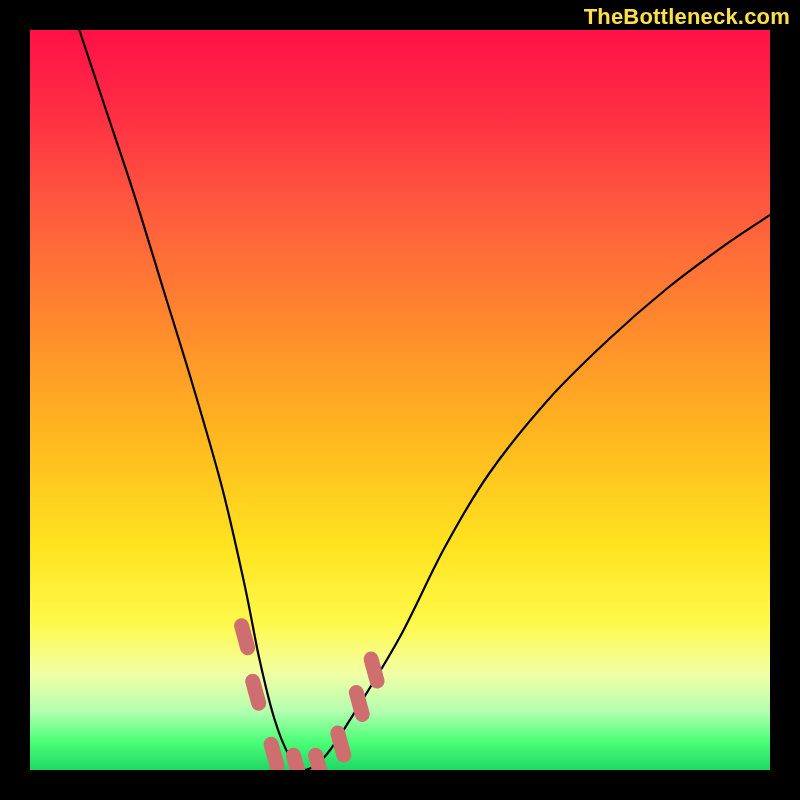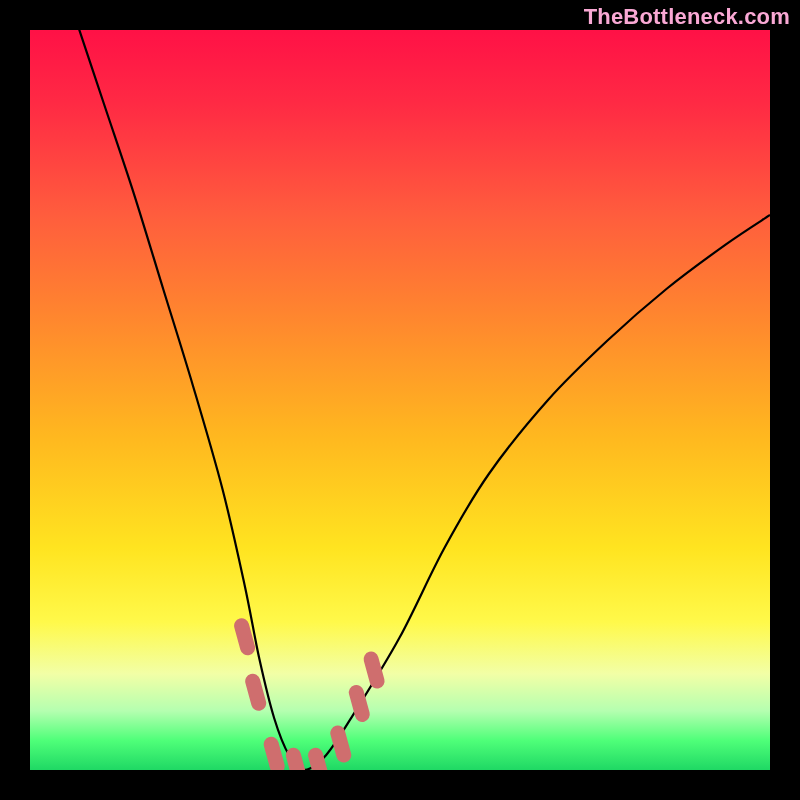--- a/index.html
+++ b/index.html
@@ -14,21 +14,21 @@
   .frame {
     position: relative;
     width: 800px;
     height: 800px;
     background: #000;
   }
   .watermark {
     position: absolute;
     top: 4px;
     right: 10px;
-    color: #f9a8d4;
+    color: #fde047;
     font-size: 22px;
     font-weight: 600;
     letter-spacing: 0.2px;
     z-index: 30;
   }
   .plot-area {
     position: absolute;
     left: 30px;
     top: 30px;
     width: 740px;

